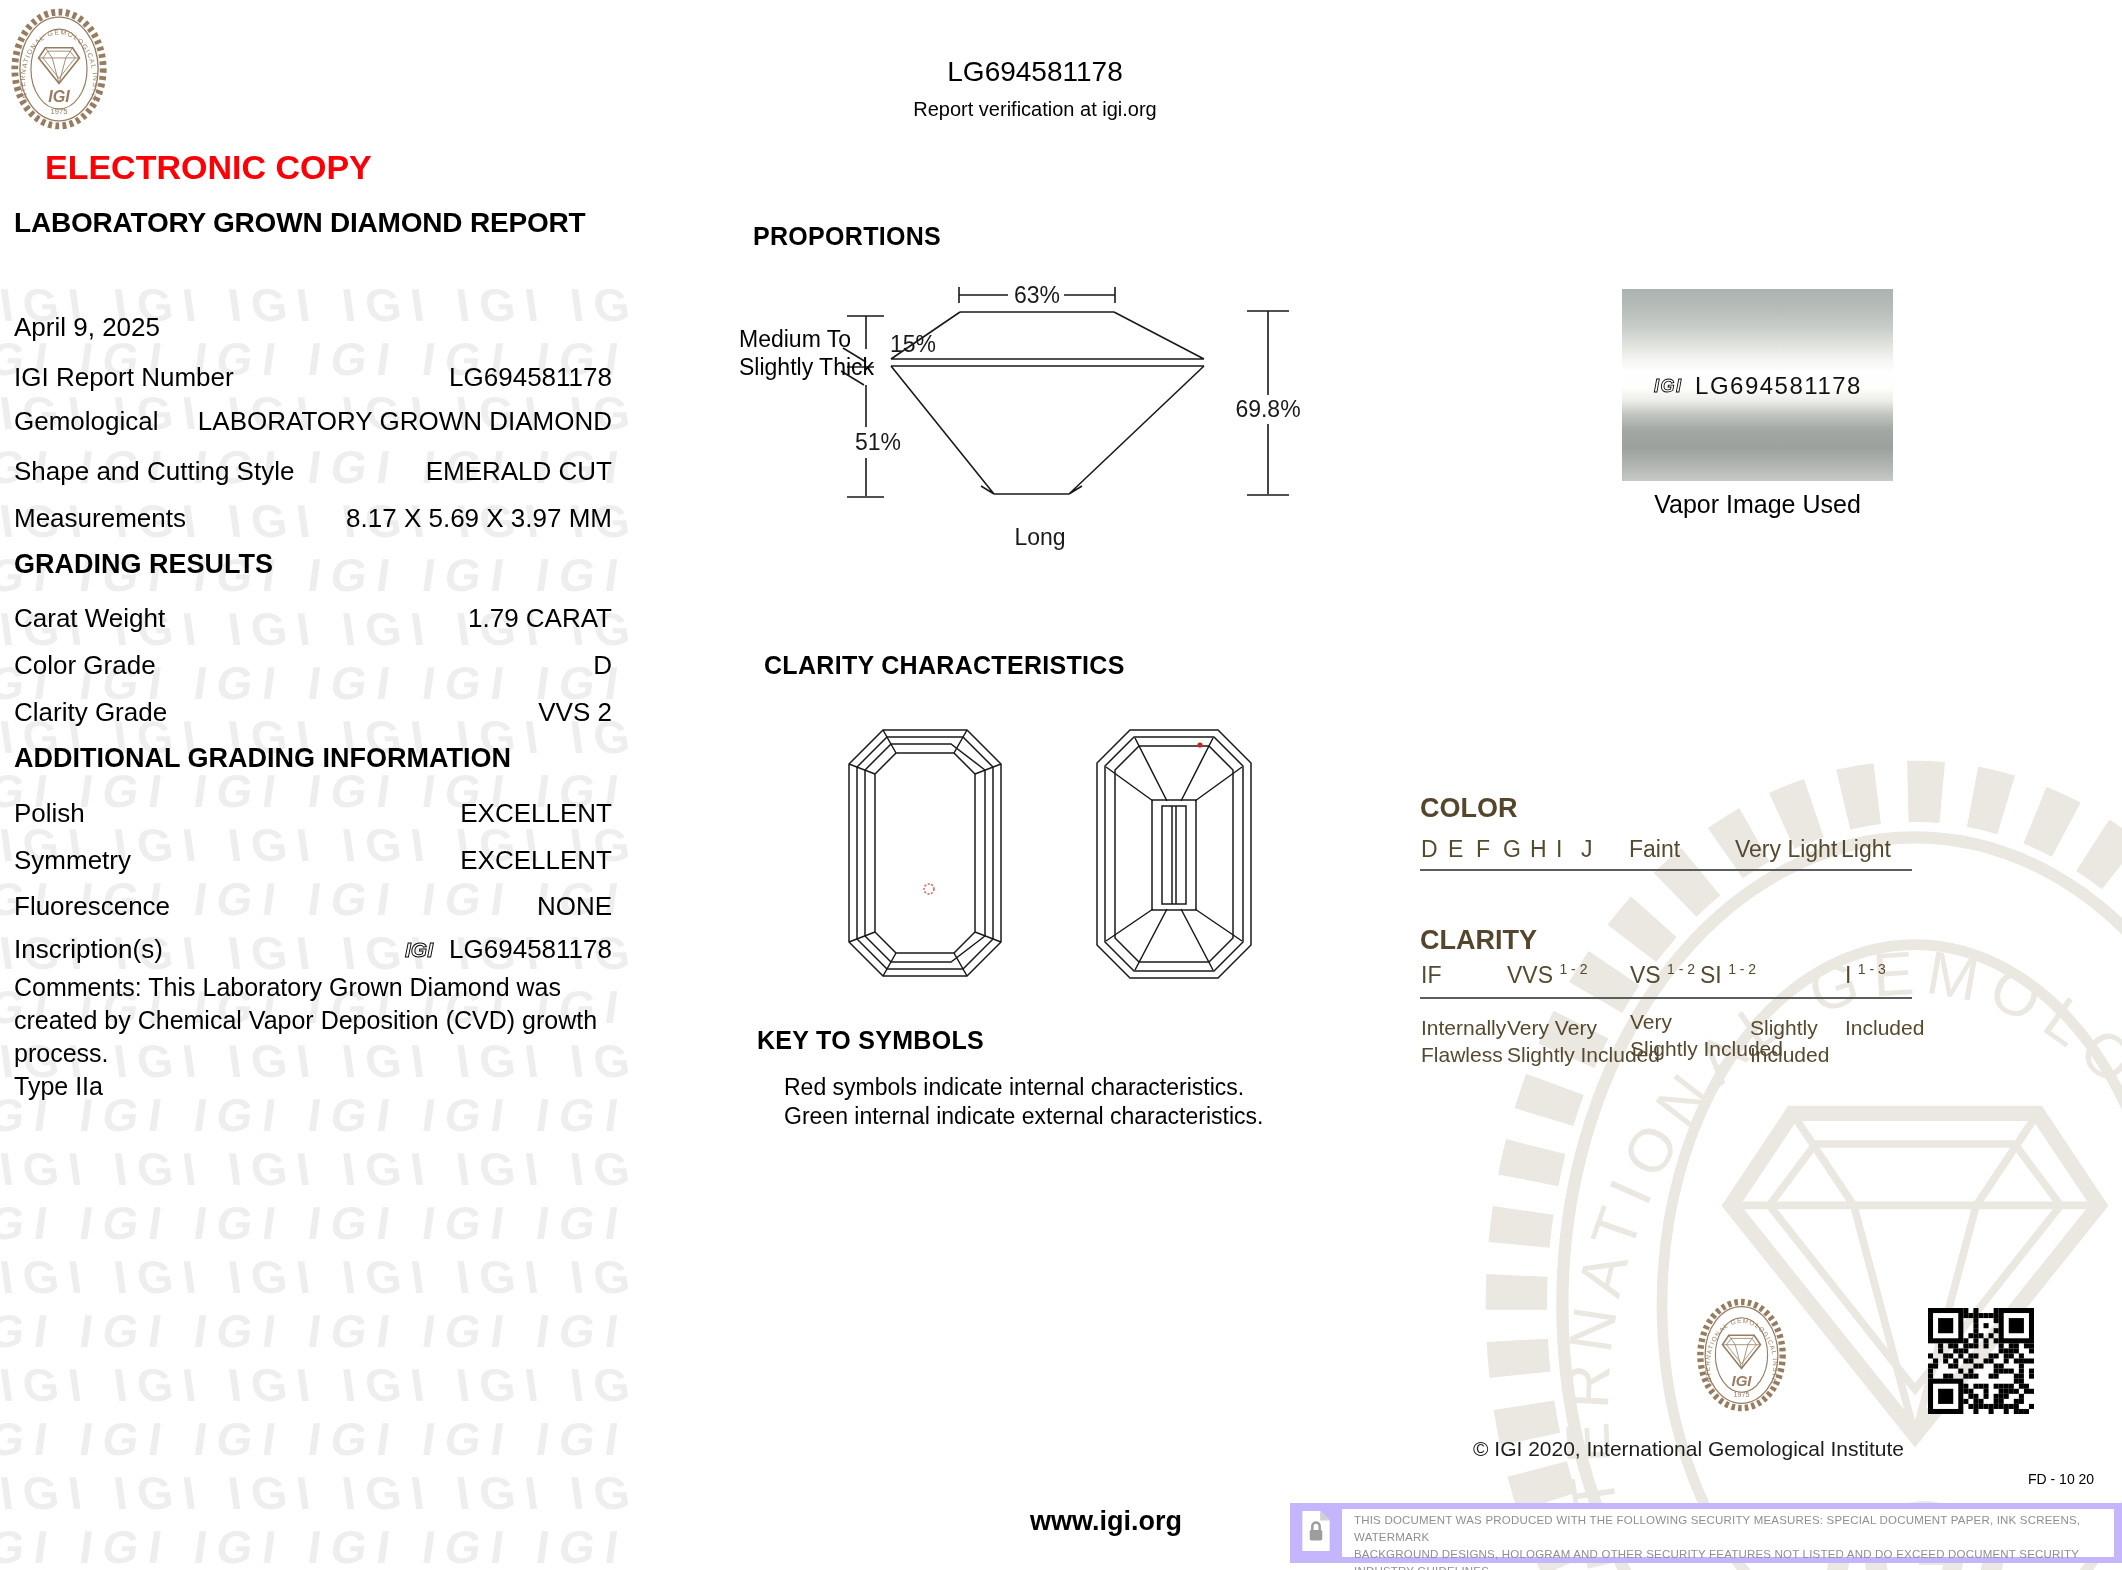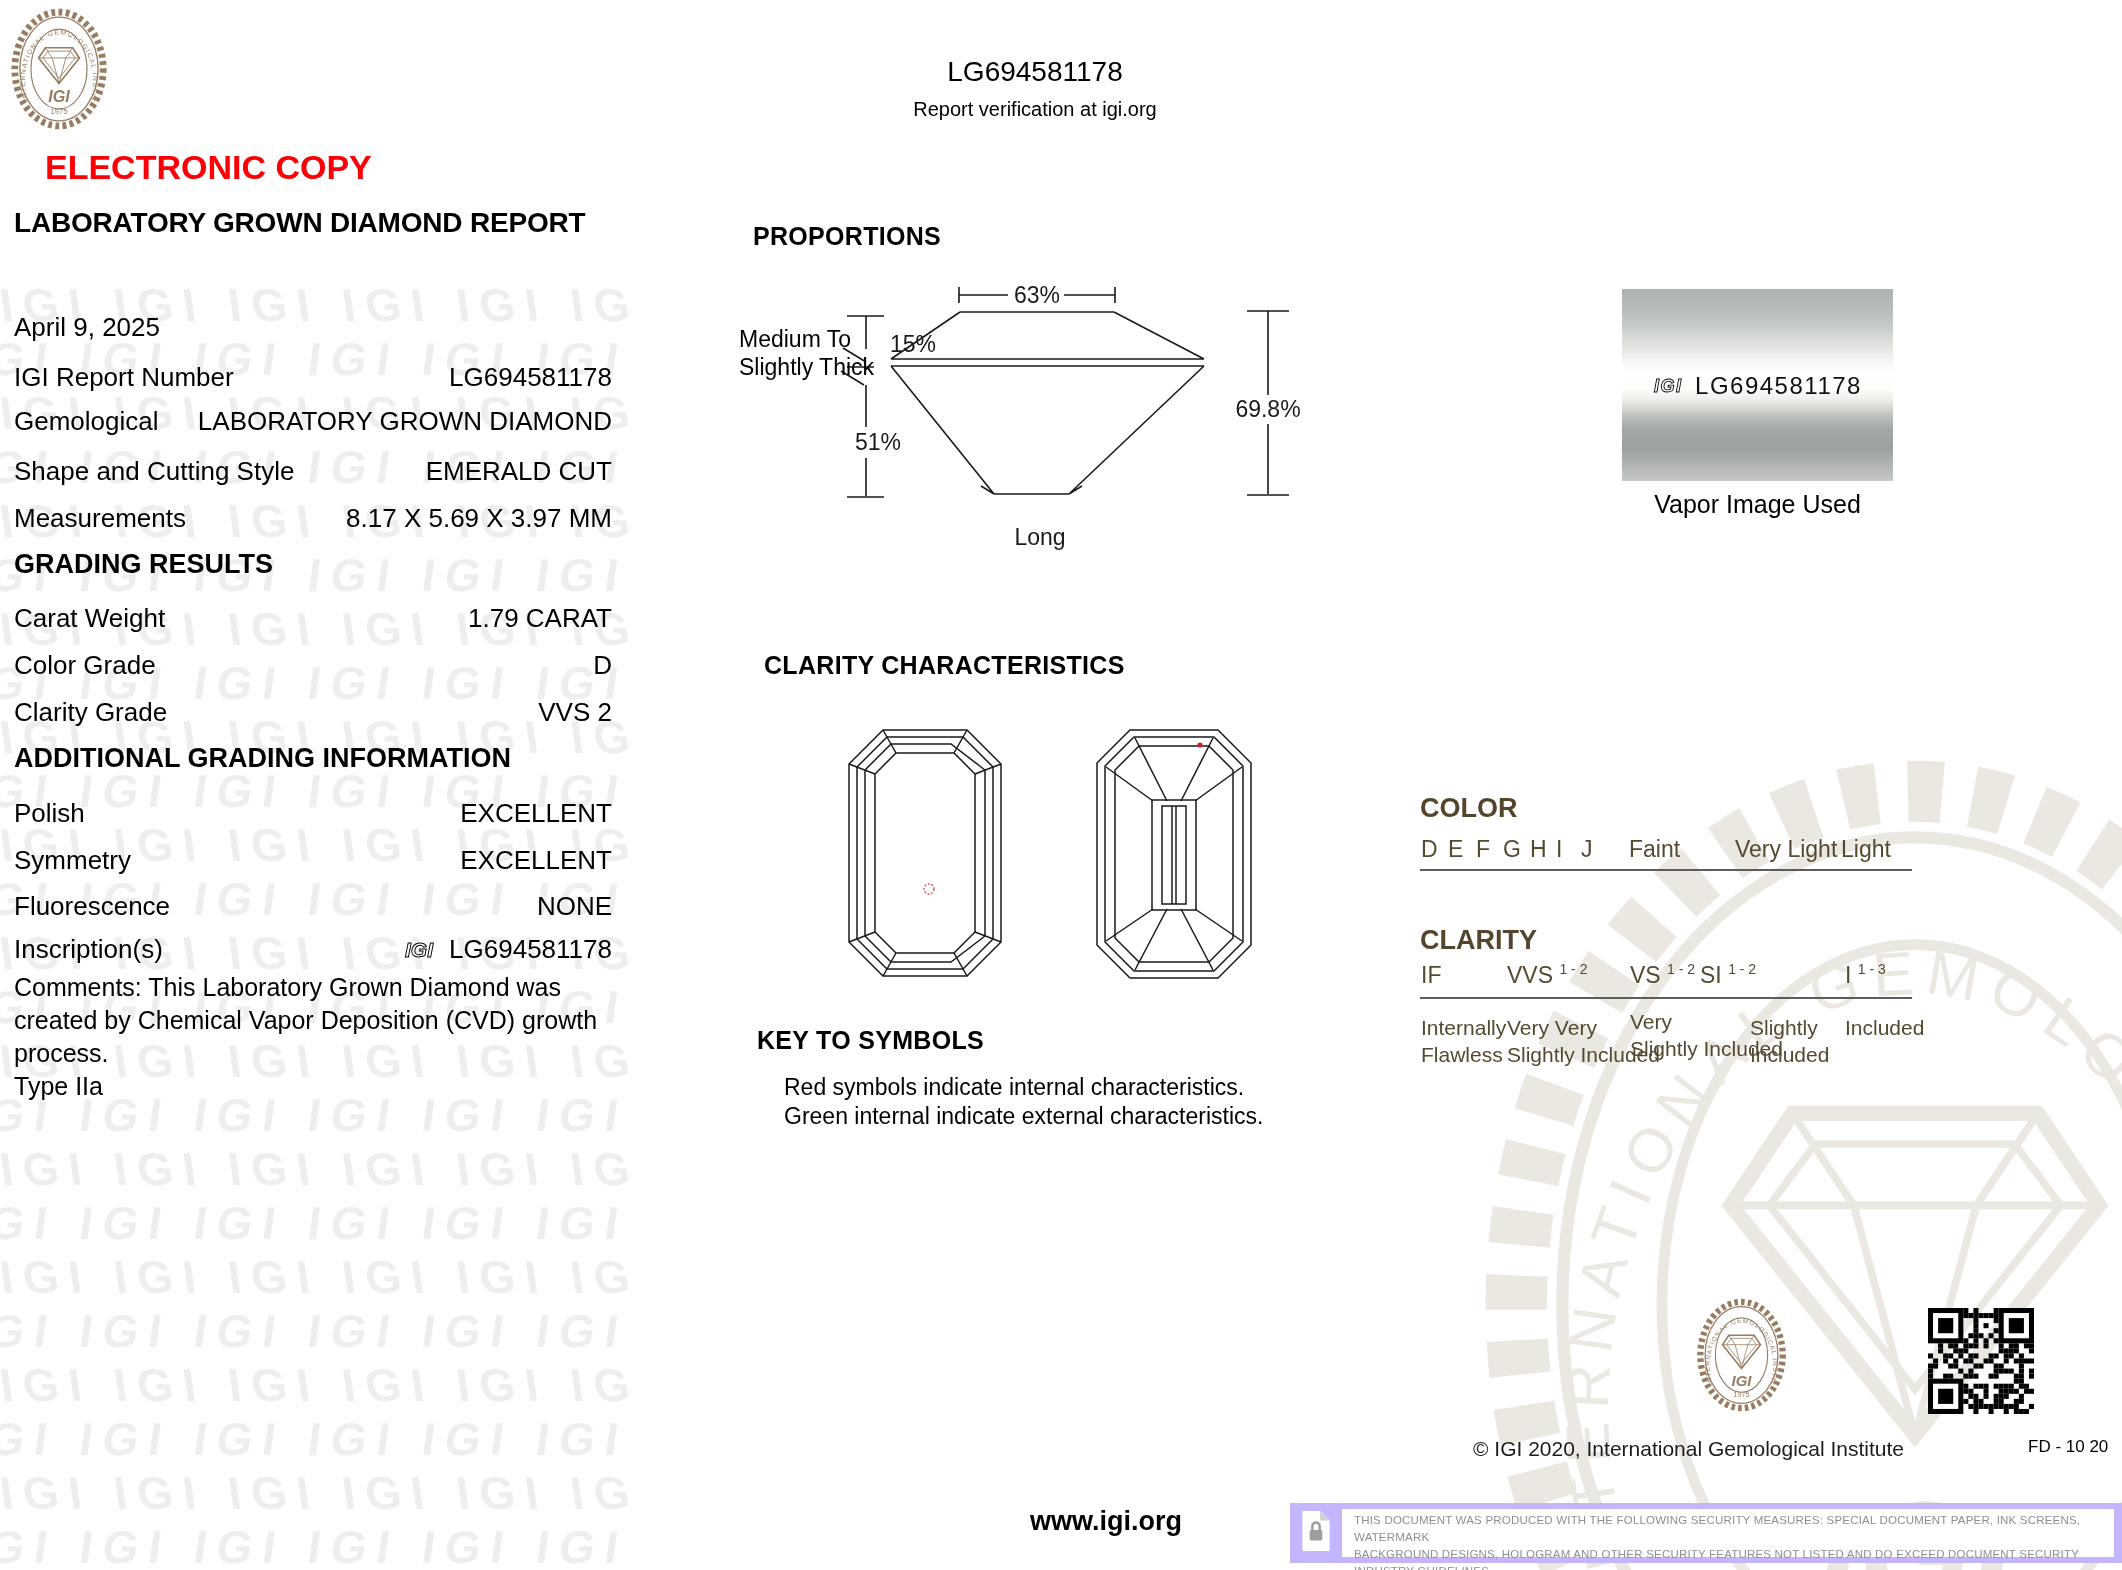--- a/index.html
+++ b/index.html
@@ -36,21 +36,21 @@
     letter-spacing:1.5px;color:#111;display:flex;align-items:center;justify-content:center;gap:8px;}
   #sample-caption{position:absolute;left:1622px;top:490px;width:271px;text-align:center;font-size:25px;z-index:2;}
   
   .scalehead{position:absolute;font-size:27px;font-weight:bold;color:#54462c;z-index:2;}
   .scaletxt{position:absolute;font-size:23px;color:#55492f;z-index:2;white-space:nowrap;}
   .scaledesc{position:absolute;font-size:21px;color:#55492f;line-height:27px;white-space:pre-line;z-index:2;}
   .scaleline{position:absolute;height:2px;background:#5c5c5c;width:492px;left:1420px;z-index:2;}
   .sup{font-size:14px;position:relative;top:-9px;letter-spacing:0;}
   
   #copyright{position:absolute;left:1473px;top:1437px;font-size:21px;color:#1c1c1c;z-index:2;}
-  #form-code{position:absolute;left:2028px;top:1437px;font-size:17px;z-index:2;}
+  #form-code{position:absolute;left:2028px;top:1471px;font-size:14px;z-index:2;}
   #website{position:absolute;left:1030px;top:1506px;font-size:27px;font-weight:bold;z-index:2;}
   #security-bar{position:absolute;left:1290px;top:1503px;width:832px;height:60px;background:#c4b5fd;z-index:2;}
   #security-box{position:absolute;left:52px;top:6px;right:8px;bottom:6px;background:#fff;
      font-size:11.5px;color:#8f8f8f;line-height:17px;padding:3px 0 0 12px;letter-spacing:0.2px;}
   .seal-svg{position:absolute;z-index:1;}
 </style>
 </head>
 <body>
 
 <div id="page">

